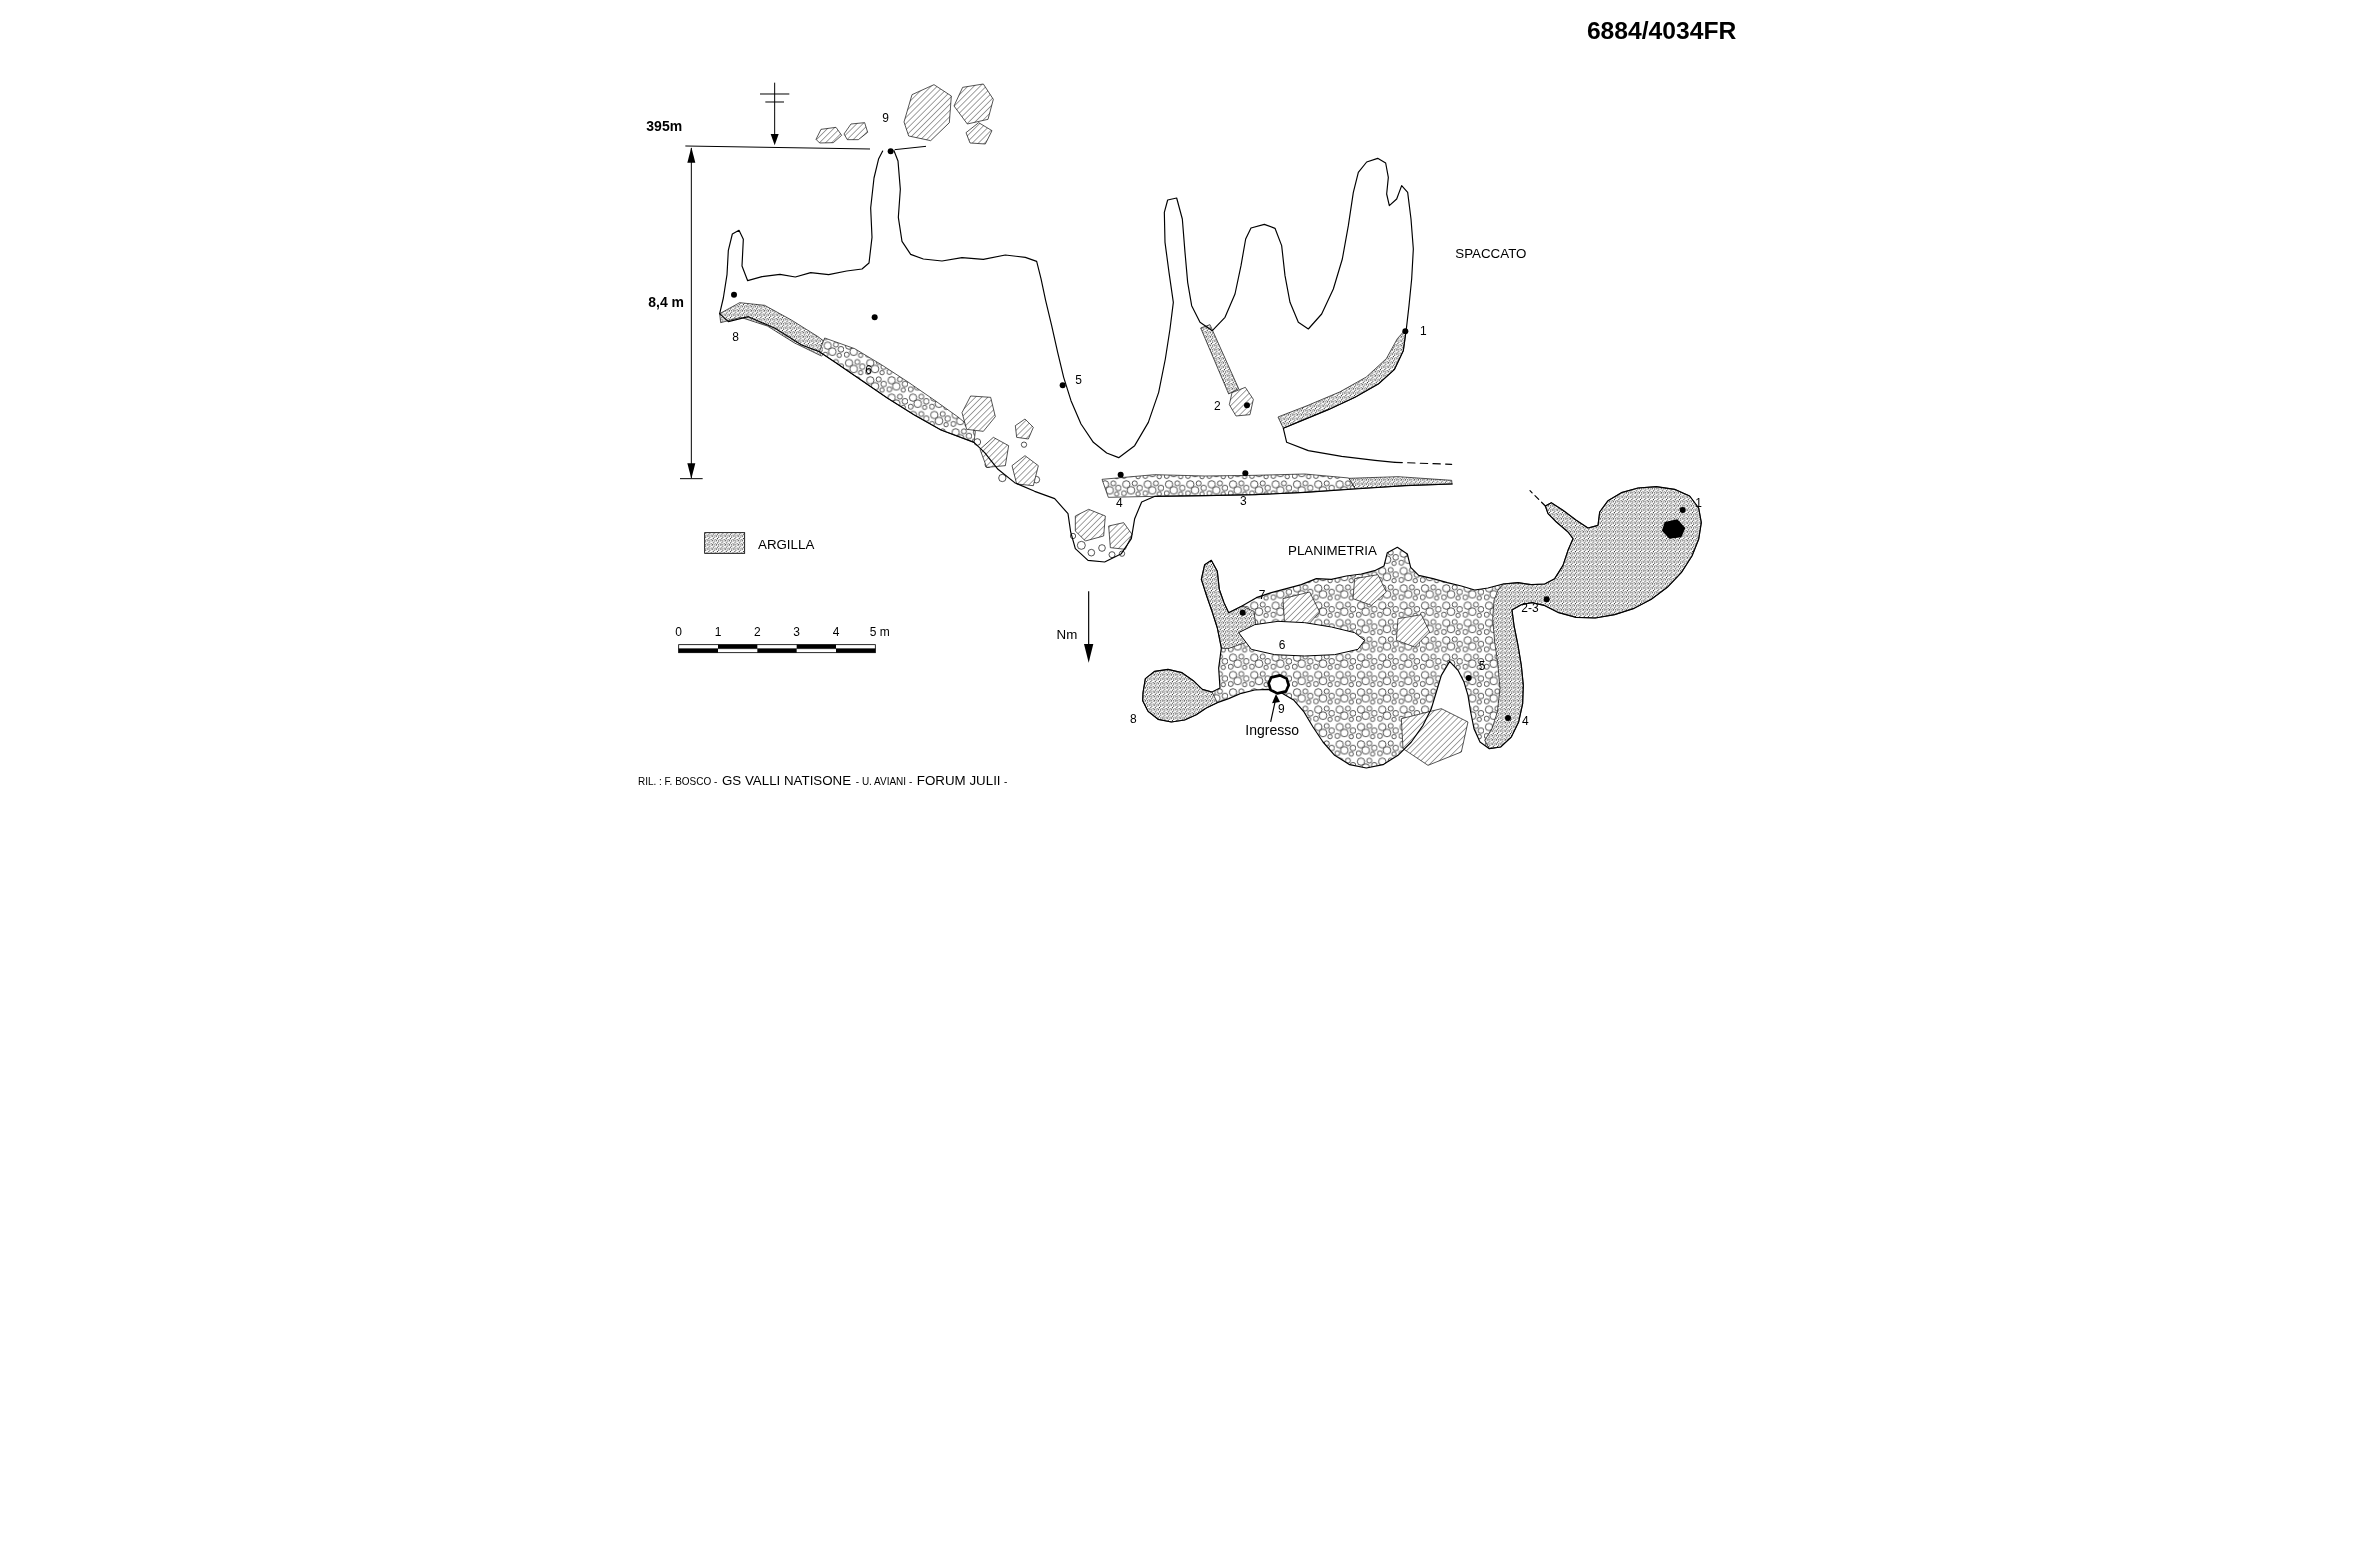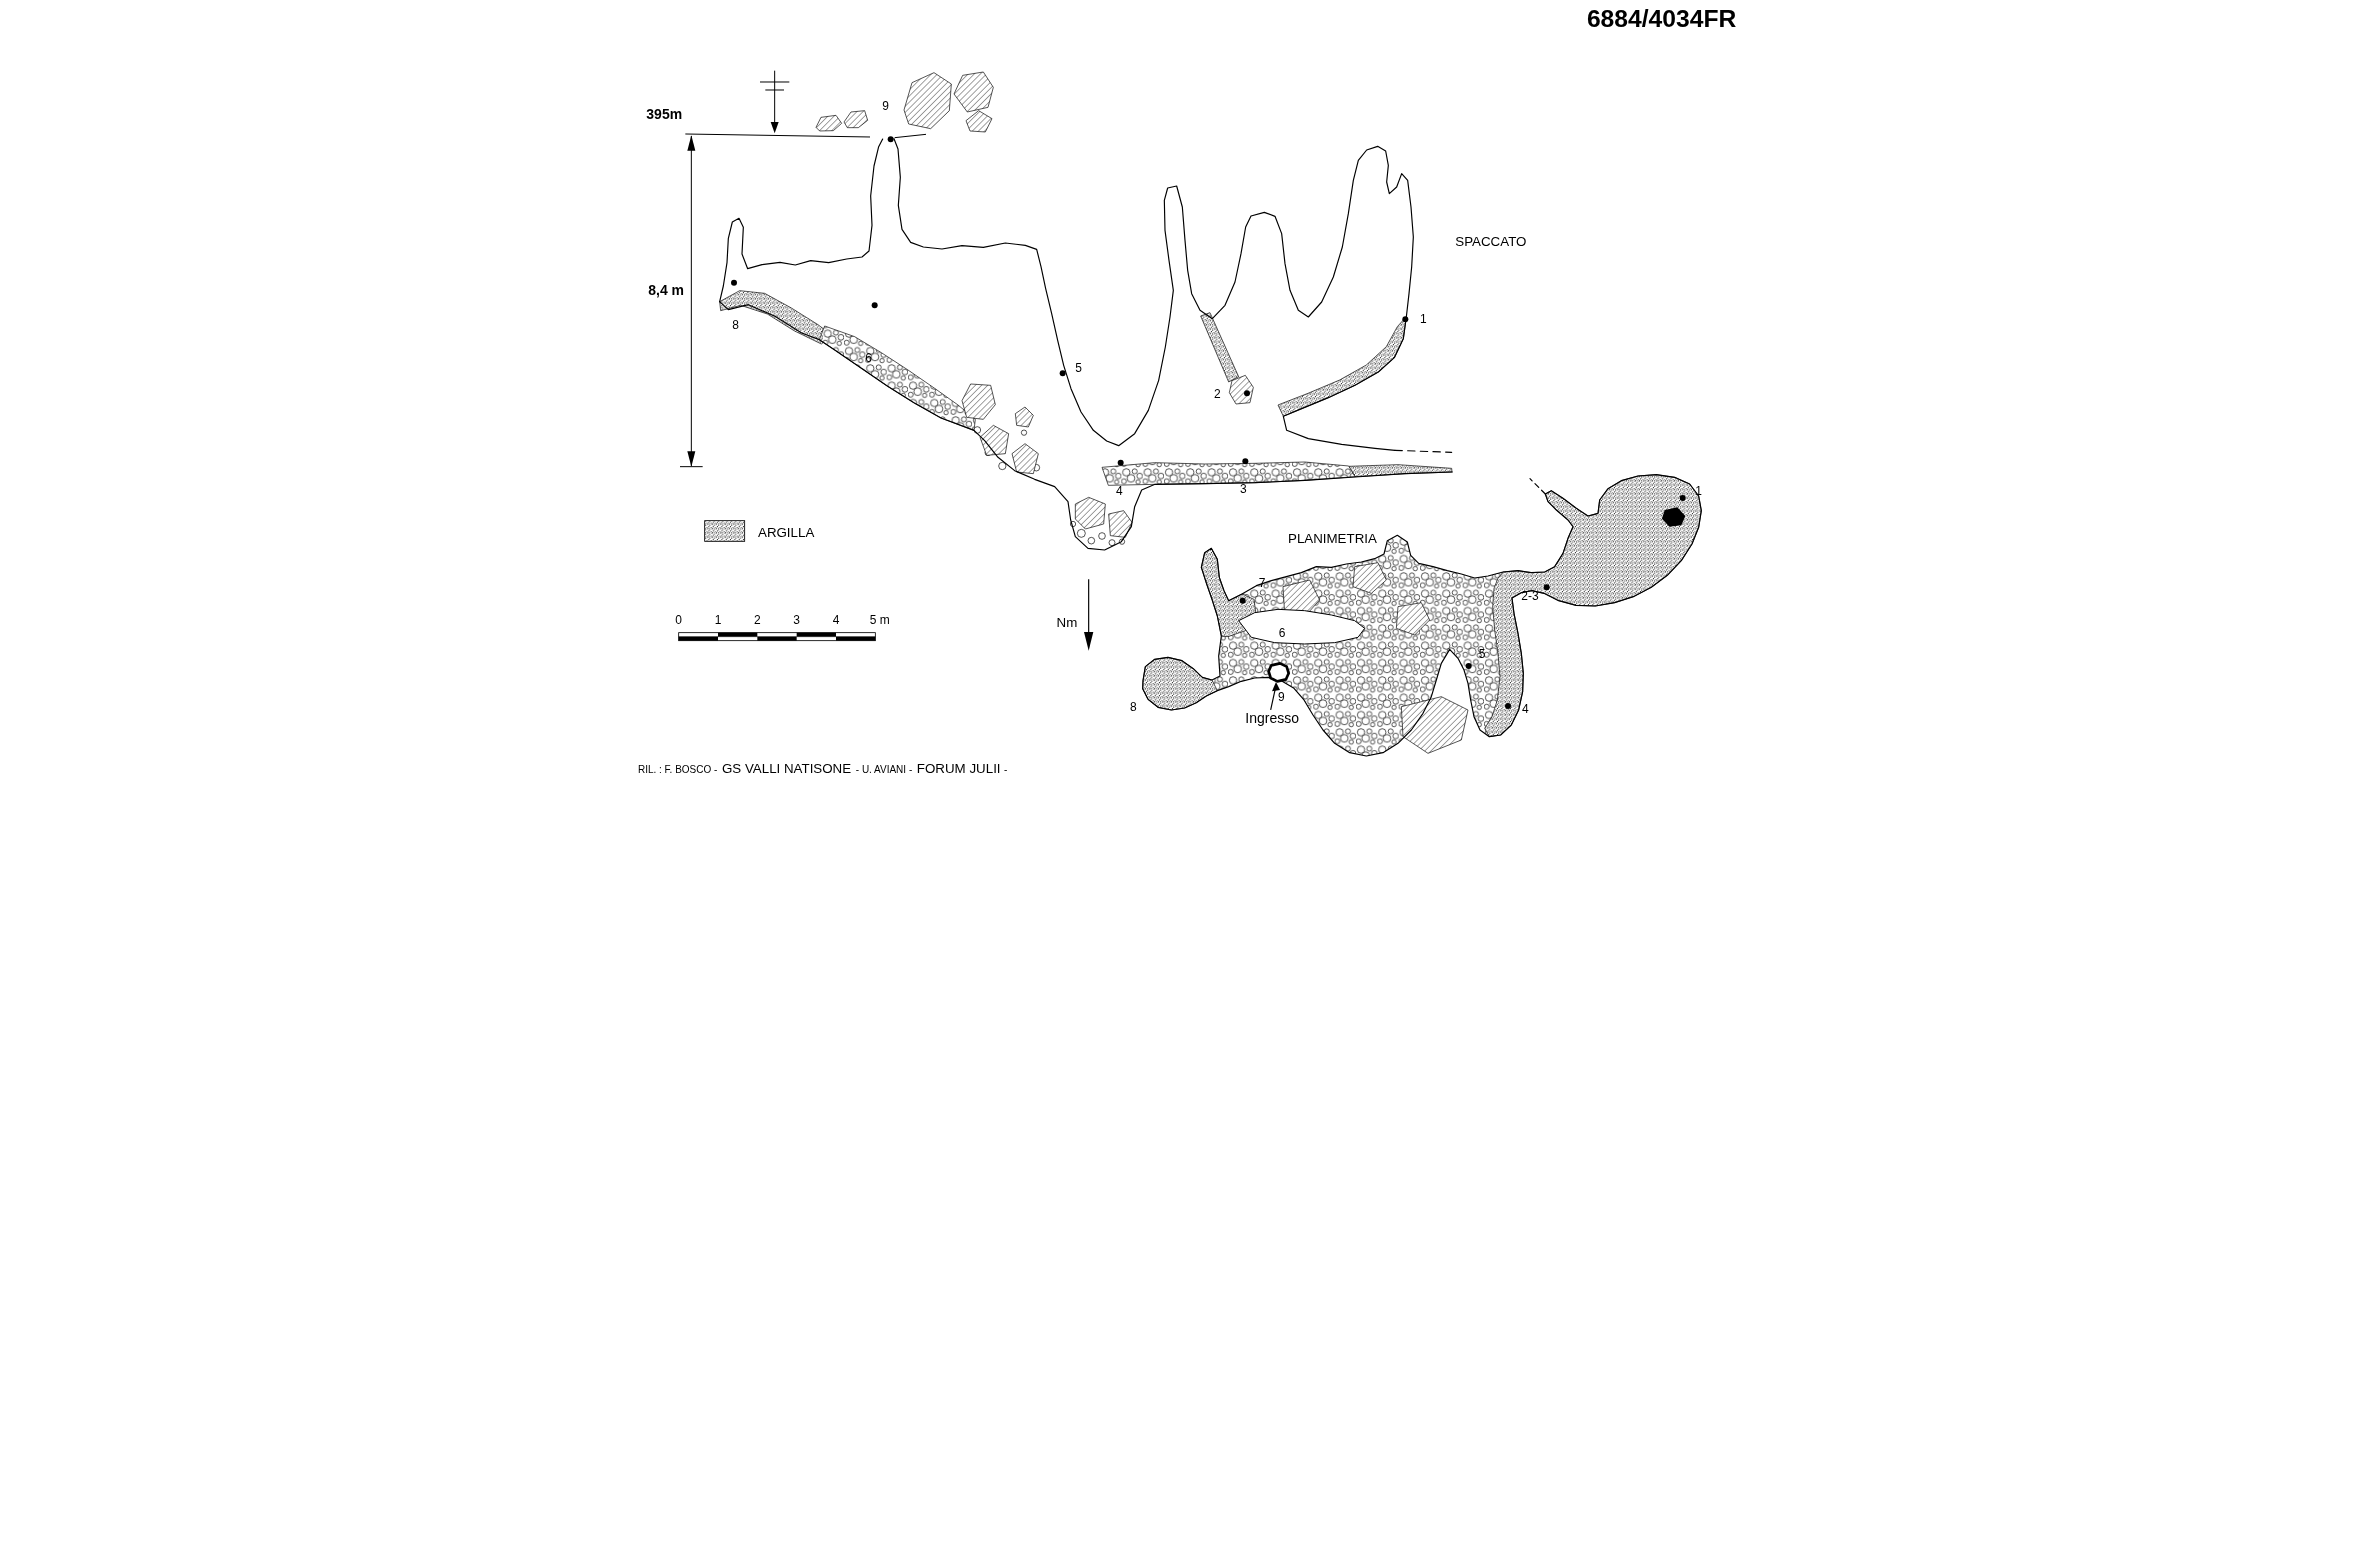--- a/index.html
+++ b/index.html
@@ -1,16 +1,16 @@
 <!DOCTYPE html>
 <html style="font-size:10.7px"><head>
 <meta charset="utf-8">
 <style>
   html,body{margin:0;padding:0;background:#fff;}
-  .sheet{width:100%;max-width:1177px;margin:0 auto;background:#fff;text-align:center;}
+  .sheet{width:100%;max-width:1177px;margin:12px auto;background:#fff;text-align:center;}
   svg{display:block;width:100%;height:auto;}
   text{font-family:"Liberation Sans","DejaVu Sans",sans-serif;fill:#000;}
   .t-title{font-size:74px;font-weight:bold;}
   .t-section{font-size:40px;}
   .t-station{font-size:36px;}
   .t-meas{font-size:42px;font-weight:bold;}
   .t-legend{font-size:40px;}
   .t-scale{font-size:36px;}
   .t-ingresso{font-size:42px;}
   .t-north{font-size:40px;}

